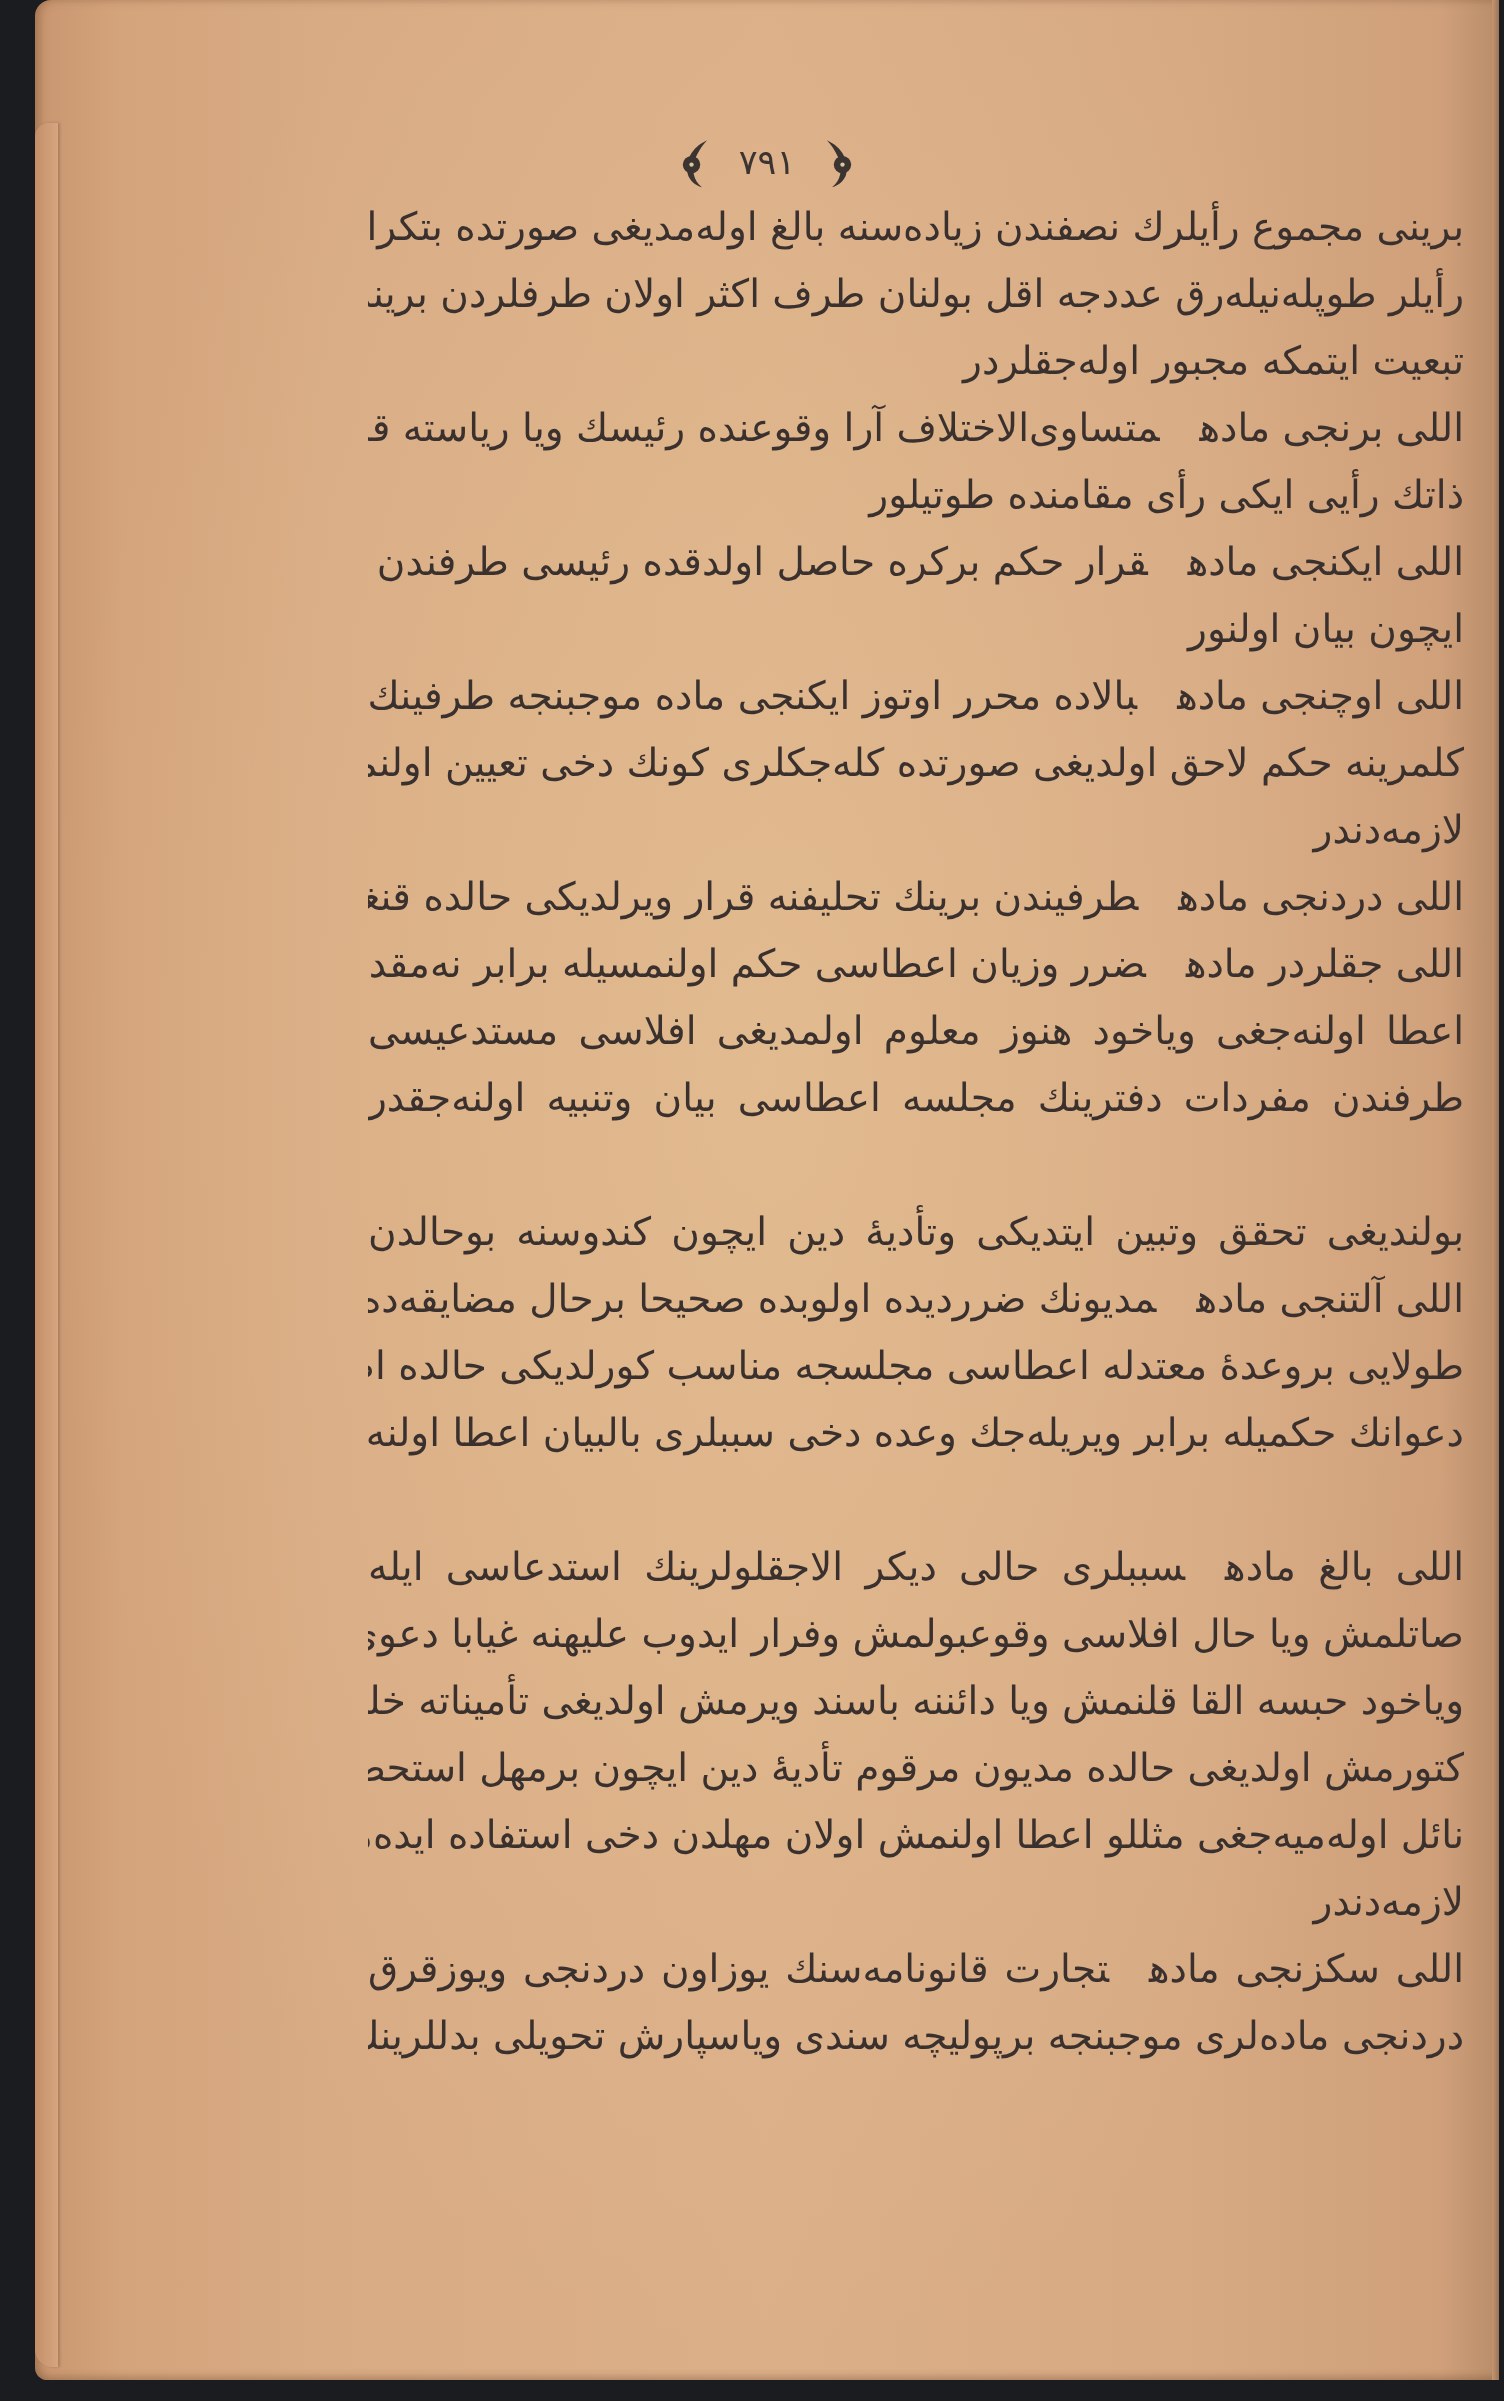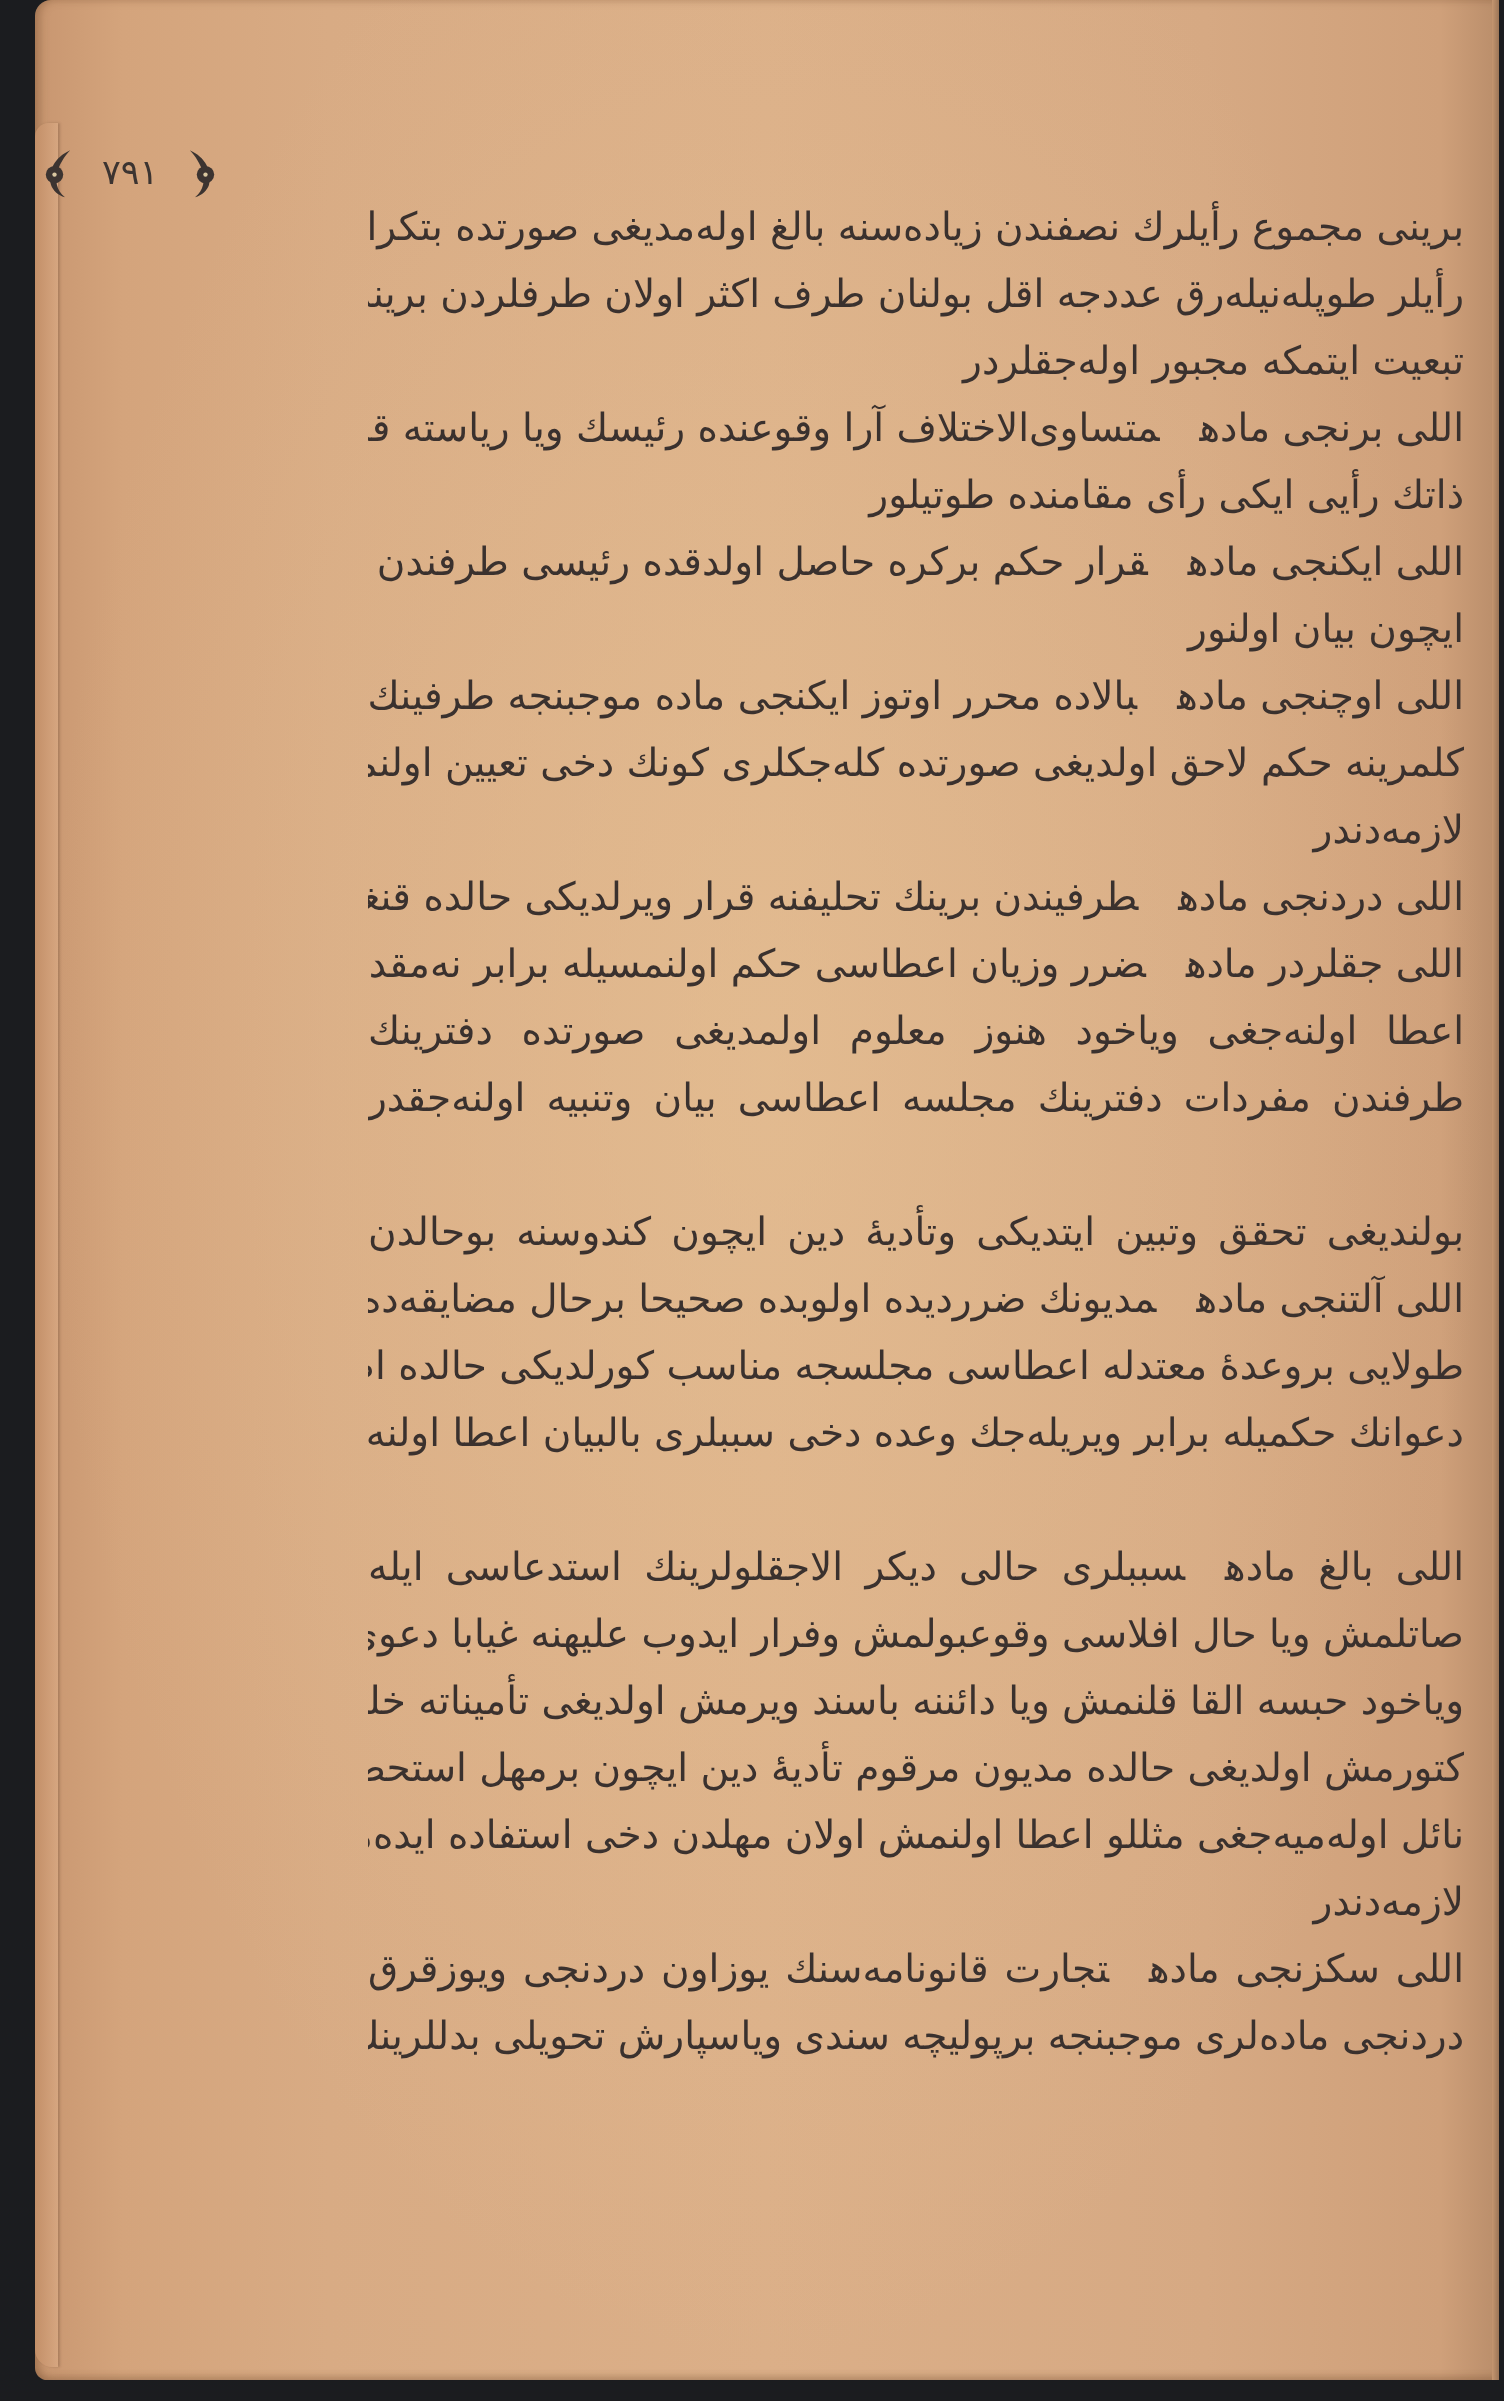--- a/index.html
+++ b/index.html
@@ -45,24 +45,24 @@
     right: 0;
     top: 0;
     width: 7px;
     height: 100%;
     background: linear-gradient(90deg, #c49670, #9b7557);
   }
   .page-number-row {
     position: absolute;
     left: 0;
     width: 100%;
-    top: 141px;
+    top: 131px;
     height: 61px;
     display: flex;
-    justify-content: flex-start;
+    justify-content: center;
     align-items: center;
     gap: 21px;
     direction: ltr;
   }
   .ornament {
     width: 46px;
     height: 54px;
     display: inline-block;
   }
   .page-number {
@@ -133,21 +133,21 @@
       <div class="line"><span class="article-label">اللی ایکنجی ماده</span><span>قرار حکم برکره حاصل اولدقده رئیسی طرفندن مجلسده</span></div>
       <div class="line last">ایچون بیان اولنور</div>
 
       <div class="line"><span class="article-label">اللی اوچنجی ماده</span><span>بالاده محرر اوتوز ایکنجی ماده موجبنجه طرفینك بالذات</span></div>
       <div class="line">کلمرینه حکم لاحق اولدیغی صورتده کله‌جکلری کونك دخی تعیین اولنمسی</div>
       <div class="line last">لازمه‌دندر</div>
 
       <div class="line"><span class="article-label">اللی دردنجی ماده</span><span>طرفیندن برینك تحلیفنه قرار ویرلدیکی حالده قنغی</span></div>
 
       <div class="line"><span class="article-label">اللی جقلردر ماده</span><span>ضرر وزیان اعطاسی حکم اولنمسیله برابر نه‌مقدار مبلغ</span></div>
-      <div class="line">اعطا اولنه‌جغی ویاخود هنوز معلوم اولمدیغی صورتده دفترینك</div>
+      <div class="line">اعطا اولنه‌جغی ویاخود هنوز معلوم اولمدیغی افلاسی مستدعیسی</div>
       <div class="line">طرفندن مفردات دفترینك مجلسه اعطاسی بیان وتنبیه اولنه‌جقدر</div>
 
       <div class="gap"></div>
 
       <div class="line">بولندیغی تحقق وتبین ایتدیکی وتأدیهٔ دین ایچون کندوسنه بوحالدن</div>
       <div class="line"><span class="article-label">اللی آلتنجی ماده</span><span>مدیونك ضرردیده اولوبده صحیحا برحال مضایقه‌ده</span></div>
       <div class="line">طولایی بروعدهٔ معتدله اعطاسی مجلسجه مناسب کورلدیکی حالده اصل</div>
       <div class="line">دعوانك حکمیله برابر ویریله‌جك وعده دخی سببلری بالبیان اعطا اولنه‌جقدر</div>
 
       <div class="gap"></div>

